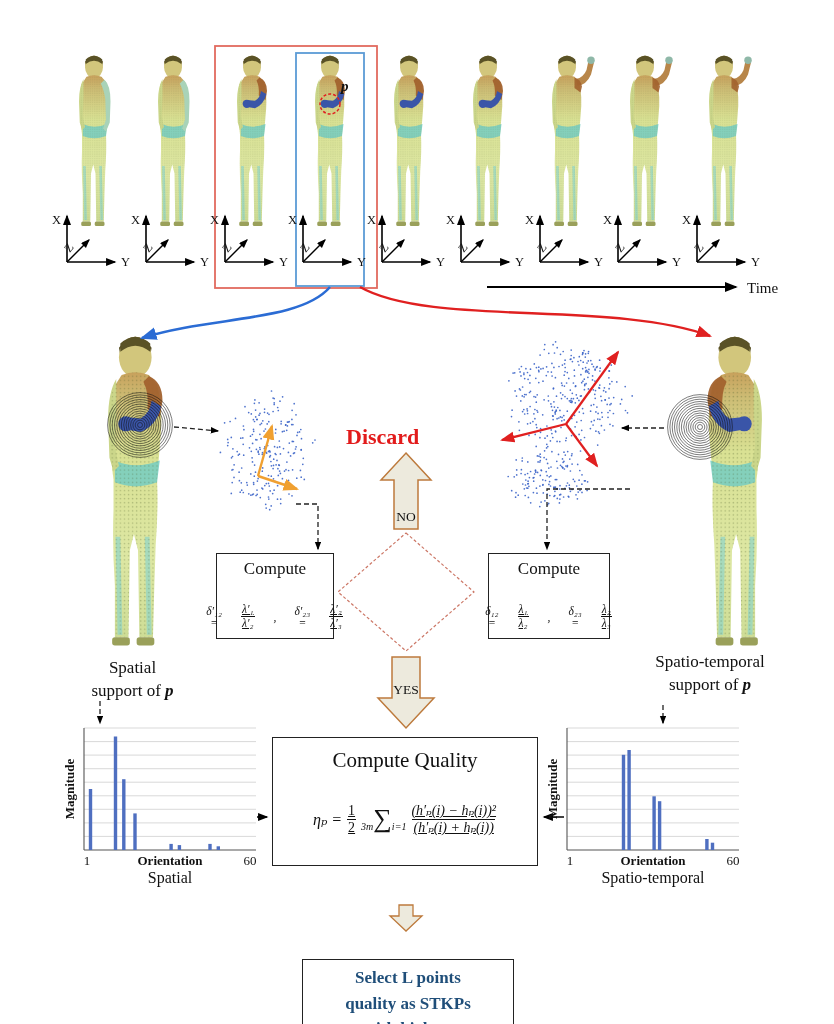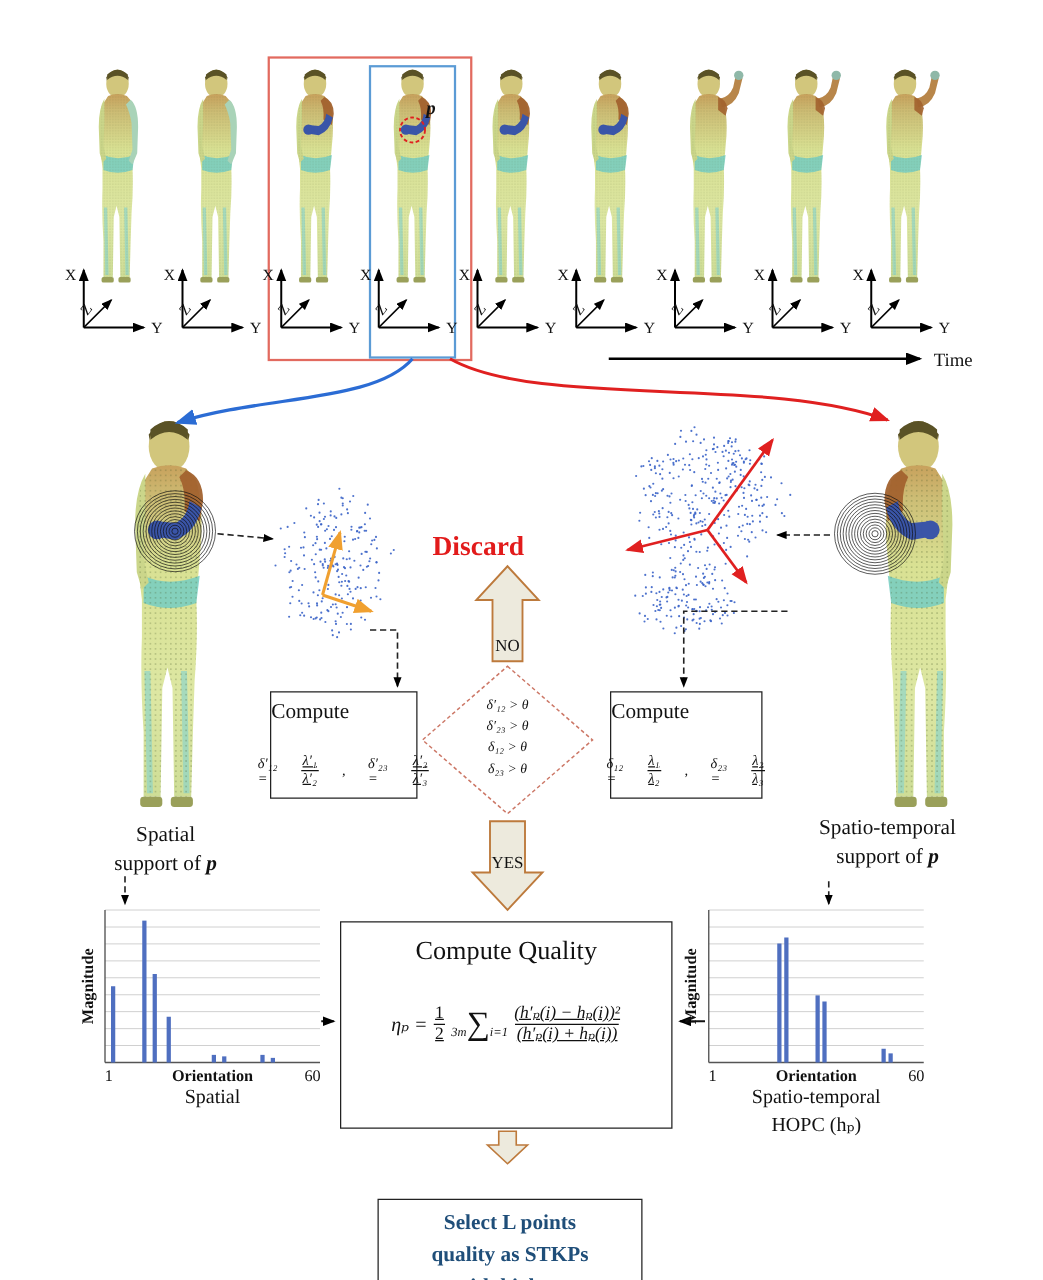--- a/index.html
+++ b/index.html
@@ -2,21 +2,21 @@
 <html><head>
 <meta charset="utf-8">
 <style>
   html,body{margin:0;padding:0;background:#fff;}
   .canvas{position:relative;width:834px;height:1024px;background:#fff;overflow:hidden;
           font-family:"Liberation Serif","DejaVu Serif",serif;color:#111;}
   svg{position:absolute;left:0;top:0;}
   svg text{font-family:"Liberation Serif","DejaVu Serif",serif;fill:#111;}
   .abs{position:absolute;}
   .discard{color:#e21b1b;font-weight:700;font-size:22px;text-align:left;}
-  .compute-box{border:1.6px solid #222;background:#fff;text-align:left;box-sizing:border-box;}
+  .compute-box{border:1.6px solid #222;background:#fff;text-align:center;box-sizing:border-box;}
   .compute-title{font-size:17px;margin-top:5px;}
   .formula-row{display:flex;justify-content:center;align-items:center;gap:18px;margin-top:8px;font-size:11.5px;}
   .math{font-style:italic;}
   .frac{display:inline-flex;flex-direction:column;align-items:center;line-height:1.15;margin:16px 1px;text-decoration:underline;}
   .frac .den{border-top:1px solid #111;padding:0 1px;}
   .diamond-text{text-align:center;font-size:11px;line-height:1.55;font-style:italic;}
   .quality-box{border:1.6px solid #222;background:#fff;text-align:center;box-sizing:border-box;}
   .quality-title{font-size:21px;margin-top:10px;}
   .q-formula{display:flex;justify-content:center;align-items:center;gap:4px;margin-top:14px;font-size:14px;}
   .q-formula .lhs{font-size:16px;}
@@ -982,38 +982,32 @@
         </span>
     <span class="math">,</span>
     <span class="math">δ₂₃ =</span>
     <span class="frac">
           <span class="math">λ₂</span>
           <span class="den math">λ₃</span>
         </span>
   </div>
 </div>
 
-<div class="abs diamond-text" style="left:342px;top:556px;width:128px;">
-  <div>δ′₁₂ &gt; θ</div>
-  <div>δ′₂₃ &gt; θ</div>
-  <div>δ₁₂ &gt; θ</div>
-  <div>δ₂₃ &gt; θ</div>
-</div>
 
 <div class="abs caption" style="left:50px;top:657px;width:165px;">
   <div>Spatial</div>
   <div><span>support of </span><span class="bi">p</span></div>
 </div>
 
 <div class="abs caption" style="left:620px;top:651px;width:180px;">
   <div>Spatio-temporal</div>
   <div><span>support of </span><span class="bi">p</span></div>
 </div>
 
-<div class="abs quality-box" style="left:272px;top:737px;width:266px;height:166px;">
+<div class="abs quality-box" style="left:272px;top:737px;width:266px;height:129px;">
   <div class="quality-title">Compute Quality</div>
   <div class="q-formula">
     <span class="math lhs">ηₚ =</span>
     <span class="frac">
           <span>1</span>
           <span class="den">2</span>
         </span>
     <span class="sum">
       <span>3m</span>
       <span class="sigma">∑</span>
@@ -1025,21 +1019,20 @@
         </span>
   </div>
 </div>
 
 <div class="abs chart-caption" style="left:84px;top:866px;width:172px;">
   <div>Spatial</div>
 </div>
 
 <div class="abs chart-caption" style="left:558px;top:866px;width:190px;">
   <div>Spatio-temporal</div>
-  <div>HOPC (hₚ)</div>
 </div>
 
 <div class="abs final-box" style="left:302px;top:931px;width:212px;height:84px;">
   <div>Select L points</div>
   <div>quality as STKPs</div>
   <div>with highest</div>
 </div>
 
 </div>
 

